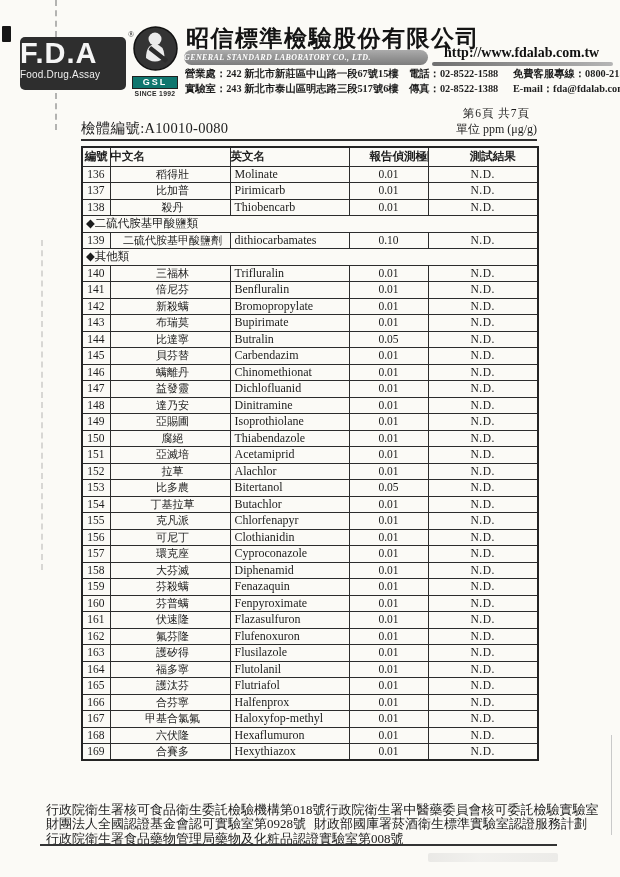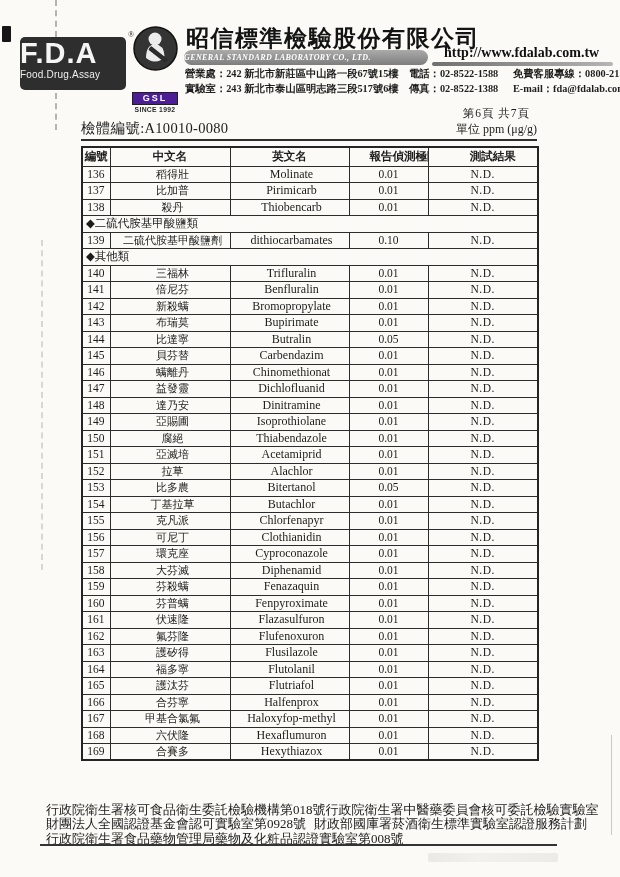--- a/index.html
+++ b/index.html
@@ -17,21 +17,21 @@
 
   
   .fda-box { position:absolute; left:20px; top:37px; width:106px; height:53px; background:#2e2e2e;
              border-radius:5px; }
   .fda-title { font-family:"Liberation Sans","DejaVu Sans",sans-serif; font-weight:bold; font-size:29px;
                color:#f5f5f5; line-height:33px; letter-spacing:1px; }
   .fda-sub { font-family:"Liberation Sans","DejaVu Sans",sans-serif; font-size:10px; color:#efefef;
              letter-spacing:.2px; margin-top:-1px; }
   .reg-mark { position:absolute; left:128px; top:30px; font-size:8px; color:#222; }
   .gsl-logo { position:absolute; left:130px; top:26px; width:50px; text-align:center; }
-  .gsl-badge { width:46px; margin:17px auto 0; background:#4c1d95; color:#fff;
+  .gsl-badge { width:46px; margin:1px auto 0; background:#0f766e; color:#fff;
                font-family:"Liberation Sans",sans-serif; font-size:9px; font-weight:bold;
                letter-spacing:2px; line-height:11px; border:1px solid #1f1f1f; }
   .gsl-since { font-family:"Liberation Sans",sans-serif; font-size:6.8px; font-weight:bold;
                letter-spacing:.3px; color:#2a2a2a; margin-top:1px; }
   .company-cn { position:absolute; left:186px; top:23px; font-size:23px; font-weight:bold;
                 letter-spacing:1.5px; color:#141414; white-space:nowrap; }
   .banner-en { position:absolute; left:184px; top:50px; width:244px; height:15px; border-radius:8px;
                background:linear-gradient(180deg,#ababab,#7d7d7d); color:#fff; text-align:left;
                font-size:8px; font-weight:bold; font-style:italic; line-height:15px; letter-spacing:.4px;
                white-space:nowrap; }
@@ -55,25 +55,25 @@
   .unit { font-size:12px; }
 
   
   .results-table { position:absolute; left:81px; top:146px; width:456px; border-collapse:collapse;
                    table-layout:fixed; }
   .results-table th, .results-table td { border:1.3px solid #2c2c2c; overflow:hidden; white-space:nowrap; }
   .results-table { border:2px solid #242424; }
   .results-table th { height:19px; font-size:11.5px; font-weight:bold; }
   .results-table td { height:16.5px; font-size:11px; line-height:15px; }
   th.col-no { text-align:center; }
-  th.col-cn, th.col-en { text-align:center; }
+  th.col-cn, th.col-en { text-align:left; }
   th.col-limit, th.col-result { text-align:center;padding-left:20px; }
   td.col-no { text-align:right; padding-right:5px; font-size:11.5px; }
   td.col-cn { text-align:center; padding-left:5px; }
-  td.col-en { text-align:center; padding-left:4px; font-size:12px; }
+  td.col-en { text-align:left; padding-left:4px; font-size:12px; }
   td.col-limit { text-align:center; font-size:11.5px; }
   td.col-result { text-align:center; font-size:11.5px; letter-spacing:.5px; }
   tr.section-row td { text-align:left; padding-left:3px; font-size:11.5px; }
 
   
   .footer { position:absolute; left:46px; top:803px; width:512px; font-size:13px; color:#1b1b1b;
             line-height:14.3px; }
   .footer-line { display:flex; white-space:nowrap; }
   .footer-left { flex:0 0 268px; }
   .footer-right { flex:1; }

